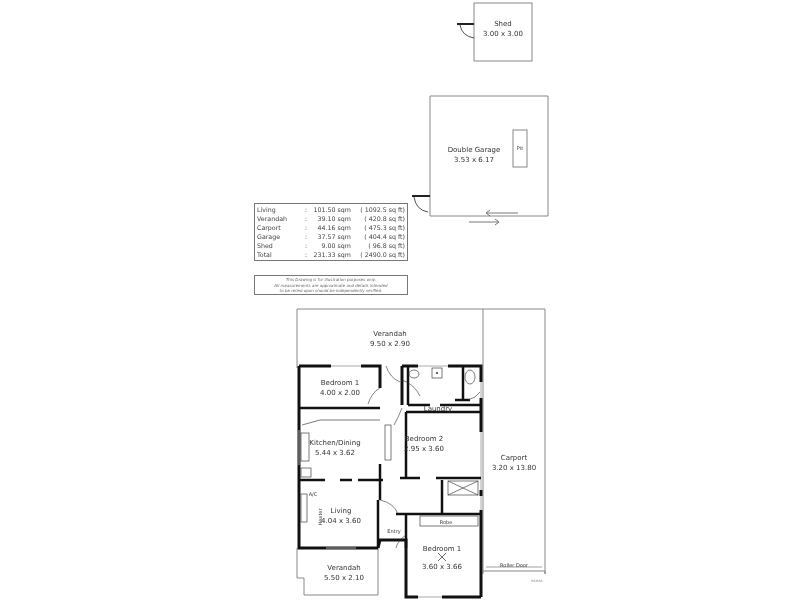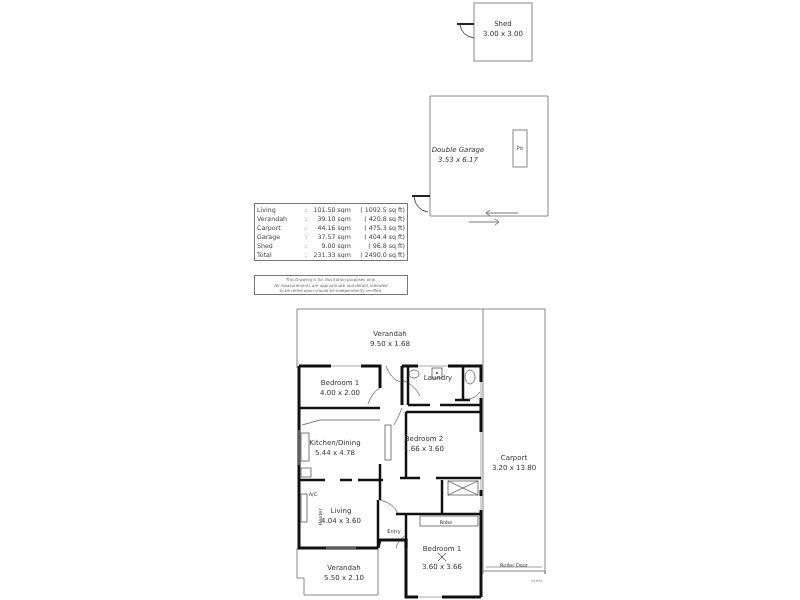--- a/index.html
+++ b/index.html
@@ -146,21 +146,21 @@
   </g>
   <g stroke="#888" fill="none" stroke-width="0.8">
     <line x1="486" y1="567" x2="542" y2="567"></line>
   </g>
 </svg>
 
 <div class="lbl" style="left:503px;top:19px;">
   <span>Shed</span>
   <span class="dim">3.00 x 3.00</span>
 </div>
-<div class="lbl" style="left:458px;top:145px;font-style:italic;">
+<div class="lbl" style="left:474px;top:145px;">
   <span>Double  Garage</span>
   <span class="dim">3.53 x 6.17</span>
 </div>
 <div class="lbl small" style="left:520px;top:143px;">Pit</div>
 
 <div class="area-table">
   <div class="area-row">
       <span class="n">Living</span>
       <span class="c">:</span>
       <span class="m">101.50 sqm</span>
@@ -199,34 +199,34 @@
 </div>
 
 <div class="disclaimer">
   <div>This Drawing is for illustration purposes only.</div>
   <div>All measurements are approximate and details intended</div>
   <div>to be relied upon should be independently verified.</div>
 </div>
 
 <div class="lbl" style="left:390px;top:329px;">
   <span>Verandah</span>
-  <span class="dim">9.50 x 1.68</span>
+  <span class="dim">9.50 x 2.90</span>
 </div>
 <div class="lbl" style="left:340px;top:378px;">
   <span>Bedroom 1</span>
   <span class="dim">4.00 x 2.00</span>
 </div>
-<div class="lbl" style="left:438px;top:373px;">Laundry</div>
+<div class="lbl" style="left:438px;top:404px;">Laundry</div>
 <div class="lbl" style="left:335px;top:438px;">
   <span>Kitchen/Dining</span>
-  <span class="dim">5.44 x 4.78</span>
+  <span class="dim">5.44 x 3.62</span>
 </div>
 <div class="lbl" style="left:424px;top:434px;">
   <span>Bedroom 2</span>
-  <span class="dim">1.66 x 3.60</span>
+  <span class="dim">2.95 x 3.60</span>
 </div>
 <div class="lbl" style="left:514px;top:453px;">
   <span>Carport</span>
   <span class="dim">3.20 x 13.80</span>
 </div>
 <div class="lbl small" style="left:514px;top:560px;">Roller Door</div>
 <div class="lbl tiny" style="left:537px;top:576px;">ecoss</div>
 
 <div class="lbl" style="left:341px;top:506px;">
   <span>Living</span>

